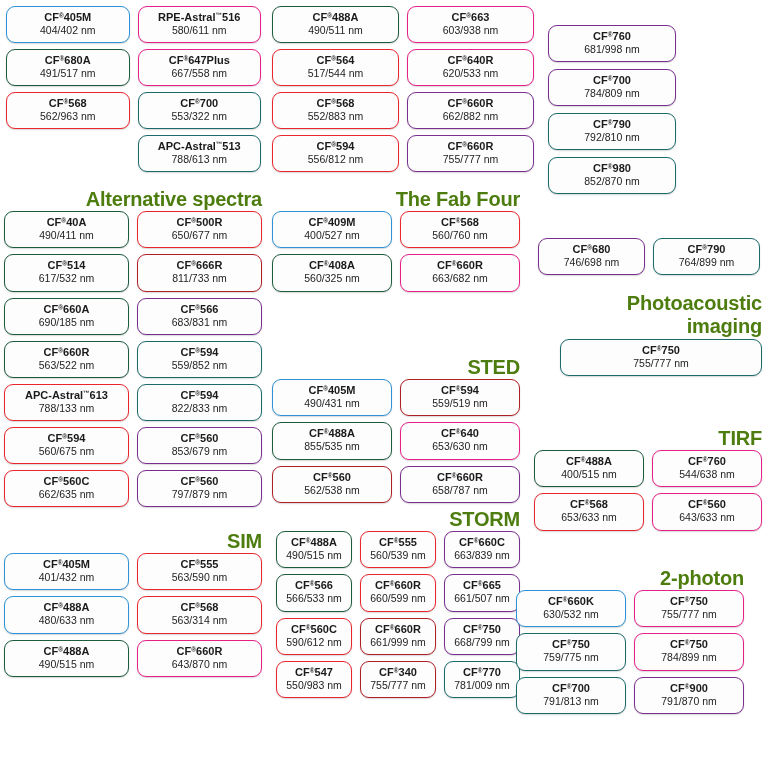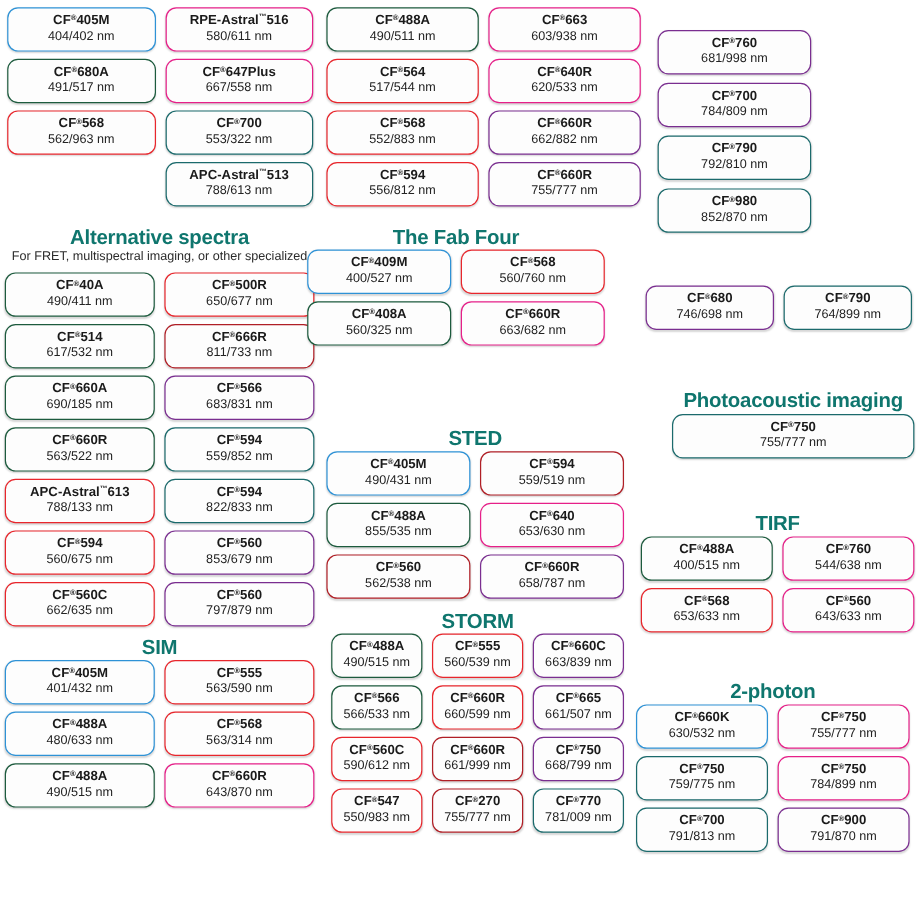--- a/index.html
+++ b/index.html
@@ -15,25 +15,25 @@
     font-family: "Liberation Sans", "DejaVu Sans", sans-serif;
     color: #1a1a1a;
     overflow: hidden;
   }
 
   
   .panel { position: absolute; }
 
   
   .sec-title {
-    text-align: center;
-    font-size: 17px;
+    text-align: right;
+    font-size: 20px;
     font-weight: bold;
     letter-spacing: -0.2px;
-    color: #0f766e;
+    color: #4d7c0f;
     line-height: 1.12;
     margin: 0 0 1px 0;
   }
   .sec-sub {
     text-align: center;
     font-size: 10.5px;
     font-weight: normal;
     color: #2b2b2b;
     line-height: 1.2;
     margin: 0 0 6px 0;
@@ -96,29 +96,29 @@
   .c-purple  { border-color: #7a2e90; }
   .c-teal    { border-color: #1b6a6c; }
   .c-darkred { border-color: #b01f26; }
 
   
   #top-left      { left: 6px;   top: 6px;   width: 255px; }
   #top-mid       { left: 272px; top: 6px;   width: 262px; }
   #top-right     { left: 548px; top: 25px;  width: 128px; }
 
   #alt-spectra   { left: 4px;   top: 188px; width: 258px; }
-  #fab-four      { left: 256px; top: 188px; width: 248px; }
+  #fab-four      { left: 272px; top: 188px; width: 248px; }
   #sted          { left: 272px; top: 356px; width: 248px; }
   #sim           { left: 4px;   top: 508px; width: 258px; margin-top: 22px; }
   #storm         { left: 276px; top: 508px; width: 244px; }
 
   #nir-pair      { left: 538px; top: 238px; width: 222px; }
-  #photoacoustic { left: 560px; top: 324px; width: 202px; }
+  #photoacoustic { left: 560px; top: 292px; width: 202px; }
   #tirf          { left: 534px; top: 427px; width: 228px; }
-  #two-photon    { left: 530px; top: 567px; width: 228px; }
+  #two-photon    { left: 516px; top: 567px; width: 228px; }
 
   #top-right .grid, #photoacoustic .grid { gap: 7px; }
   #top-right .card { min-height: 30px; }
 </style>
 </head>
 <body>
 
 <div id="chart-root">
     <div class="panel" id="top-left">
       <div class="grid cols-2">
@@ -204,21 +204,20 @@
           <div class="sp">792/810 nm</div>
         </div>
         <div class="card c-teal">
           <div class="nm"><span>CF</span><sup>®</sup><span>980</span></div>
           <div class="sp">852/870 nm</div>
         </div>
       </div>
     </div>
     <div class="panel" id="alt-spectra">
       <div class="sec-title">Alternative spectra</div>
-      <div class="sec-sub">For FRET, multispectral imaging, or other specialized</div>
       <div class="grid cols-2">
         <div class="card c-green">
           <div class="nm"><span>CF</span><sup>®</sup><span>40A</span></div>
           <div class="sp">490/411 nm</div>
         </div>
         <div class="card c-red">
           <div class="nm"><span>CF</span><sup>®</sup><span>500R</span></div>
           <div class="sp">650/677 nm</div>
         </div>
         <div class="card c-green">
@@ -387,21 +386,21 @@
         </div>
         <div class="card c-purple">
           <div class="nm"><span>CF</span><sup>®</sup><span>750</span></div>
           <div class="sp">668/799 nm</div>
         </div>
         <div class="card c-red">
           <div class="nm"><span>CF</span><sup>®</sup><span>547</span></div>
           <div class="sp">550/983 nm</div>
         </div>
         <div class="card c-darkred">
-          <div class="nm"><span>CF</span><sup>®</sup><span>270</span></div>
+          <div class="nm"><span>CF</span><sup>®</sup><span>340</span></div>
           <div class="sp">755/777 nm</div>
         </div>
         <div class="card c-teal">
           <div class="nm"><span>CF</span><sup>®</sup><span>770</span></div>
           <div class="sp">781/009 nm</div>
         </div>
       </div>
     </div>
     <div class="panel" id="nir-pair">
       <div class="grid cols-2">

